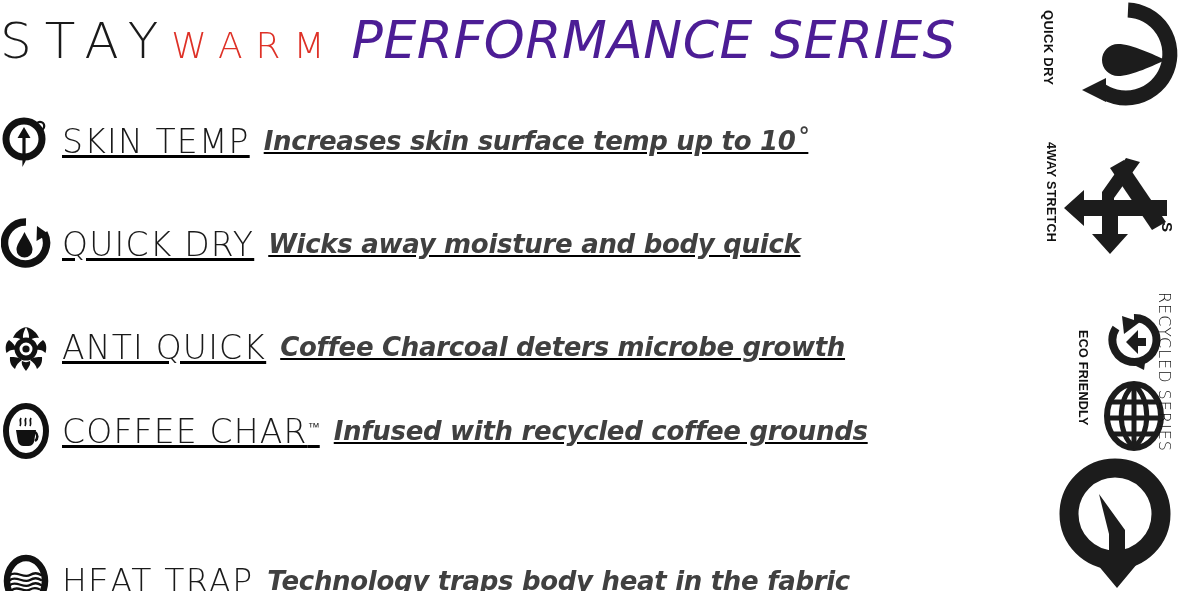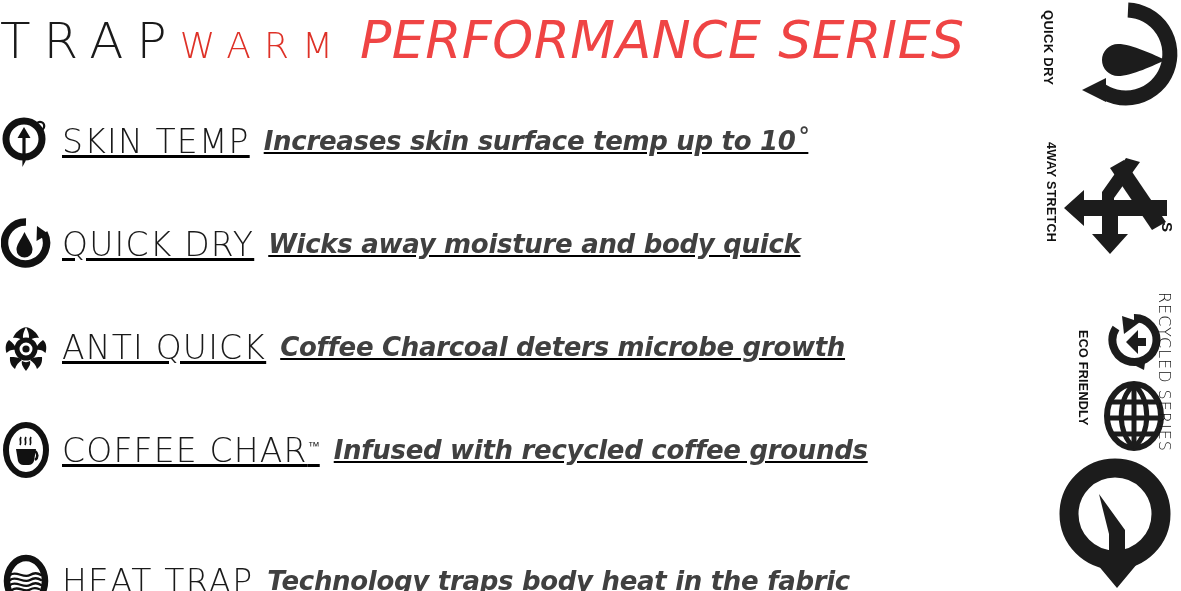--- a/index.html
+++ b/index.html
@@ -45,21 +45,21 @@
     letter-spacing: 13px;
     font-size: 36px;
     color: #DE3127;
   }
   #title .t-perf {
     font-family: "DejaVu Sans", sans-serif;
     font-weight: 300;
     font-style: italic;
     letter-spacing: 0.5px;
     font-size: 52px;
-    color: #ef4444;
+    color: #4c1d95;
     margin-left: 14px;
   }
 
   
   .feature-row {
     position: absolute;
     left: 0px;
     width: 1010px;
     height: 66px;
     display: flex;
@@ -120,21 +120,21 @@
     font-weight: 300;
     font-family: "DejaVu Sans", sans-serif;
   }
 </style>
 </head>
 <body>
 
 <div id="page">
 
   <div id="title">
-    <span class="t-stay">TRAP</span><span class="t-warm">WARM</span><span class="t-perf">PERFORMANCE SERIES</span>
+    <span class="t-stay">STAY</span><span class="t-warm">WARM</span><span class="t-perf">PERFORMANCE SERIES</span>
   </div>
 
   <div class="feature-row" style="top:108px;">
     <div class="feat-icon">
       <svg width="48" height="56" viewBox="0 0 48 56">
         <circle cx="22" cy="26" r="18" fill="none" stroke="#111" stroke-width="7"></circle>
         <circle cx="38" cy="13" r="4.2" fill="none" stroke="#111" stroke-width="2.3"></circle>
         <path d="M22 14 L28.5 25 L23.6 25 L23.6 48 L20.4 54 L20.4 25 L15.5 25 Z" fill="#111"></path>
       </svg>
     </div>
@@ -167,21 +167,21 @@
           <path d="M25 50 C22 46 20 43 21 40 C23.5 41.5 26.5 41.5 29 40 C30 43 28 46 25 50 Z"></path>
         </g>
         <circle cx="25" cy="28" r="9" fill="none" stroke="#111" stroke-width="5"></circle>
         <circle cx="25" cy="28" r="3.6" fill="#111"></circle>
       </svg>
     </div>
     <div class="feat-name"><span>ANTI QUICK</span></div>
     <div class="feat-desc">Coffee Charcoal deters microbe growth</div>
   </div>
 
-  <div class="feature-row" style="top:417px;">
+  <div class="feature-row" style="top:398px;">
     <div class="feat-icon">
       <svg width="48" height="58" viewBox="0 0 48 58">
         <ellipse cx="24" cy="29" rx="20" ry="25" fill="none" stroke="#111" stroke-width="6"></ellipse>
         <path d="M14 28 L34 28 L32 40 A6 6 0 0 1 26 44 L22 44 A6 6 0 0 1 16 40 Z" fill="#111"></path>
         <path d="M33 30 A5.5 5.5 0 0 1 33 39" fill="none" stroke="#111" stroke-width="2.6"></path>
         <path d="M18 24 C20 21 17 19 19 16" fill="none" stroke="#111" stroke-width="1.7"></path>
         <path d="M23 24 C25 21 22 19 24 16" fill="none" stroke="#111" stroke-width="1.7"></path>
         <path d="M28 24 C30 21 27 19 29 16" fill="none" stroke="#111" stroke-width="1.7"></path>
       </svg>
     </div>

